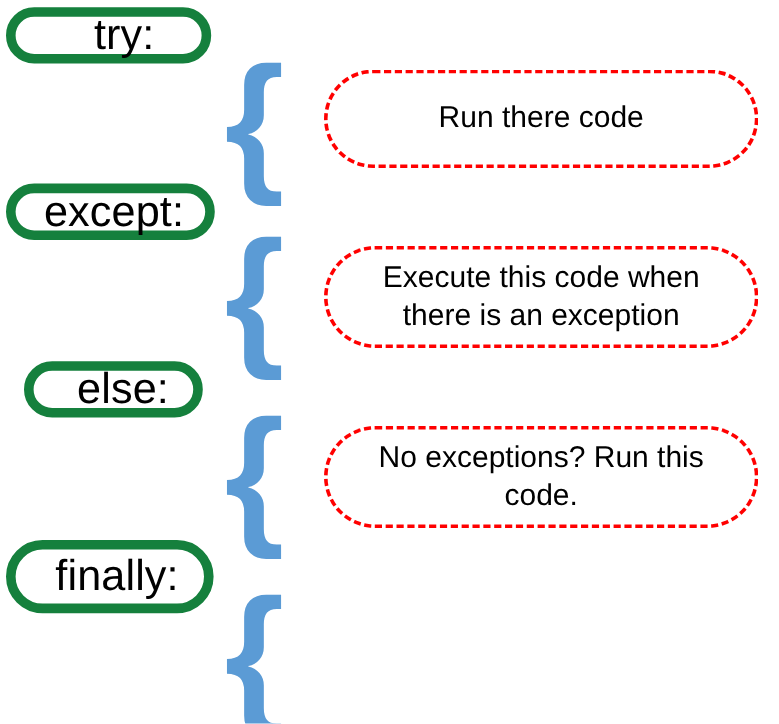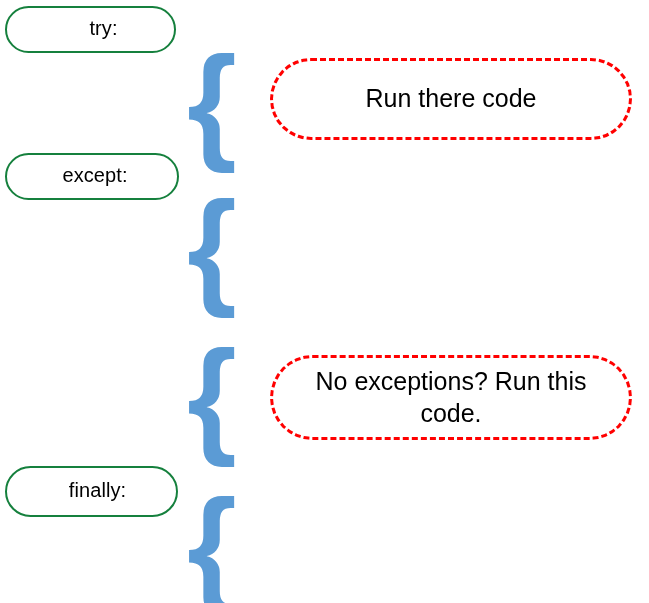--- a/index.html
+++ b/index.html
@@ -17,40 +17,40 @@
     position: relative;
     width: 649px;
     height: 603px;
   }
 
   
   .keyword-pill {
     position: absolute;
     box-sizing: border-box;
     background: #FFFFFF;
-    border: 2px solid #15803d;
+    border: 8px solid #15803d;
     border-radius: 999px;
     display: flex;
     align-items: center;
     justify-content: center;
     color: #000000;
-    font-size: 20px;
+    font-size: 36px;
     font-family: "Liberation Sans", sans-serif;
     letter-spacing: 0.1px;
     white-space: nowrap;
   }
   .keyword-pill .kw-text {
     display: block;
     transform: translateY(-1px);
   }
 
   .pill-try     { left: 5px;  top: 6px;   width: 171px; height: 47px; }
   .pill-except  { left: 5px;  top: 153px; width: 174px; height: 47px; }
   .pill-else    { left: 20px; top: 301px; width: 149px; height: 47px; }
-  .pill-finally { left: 5px;  top: 450px; width: 173px; height: 51px; margin-top: 16px; }
+  .pill-finally { left: 5px;  top: 450px; width: 173px; height: 61px; }
 
   
   .pill-try .kw-text     { padding-left: 26px; }
   .pill-except .kw-text  { padding-left: 6px; text-align: right; }
   .pill-else .kw-text    { padding-left: 16px; }
   .pill-finally .kw-text { padding-left: 12px; }
 
   
   .brace {
     position: absolute;
@@ -104,21 +104,27 @@
   </div>
   <div class="brace brace-1">{</div>
   <div class="action-box box-1">
     <span class="box-text">Run there code</span>
   </div>
 
   <div class="keyword-pill pill-except">
     <span class="kw-text">except:</span>
   </div>
   <div class="brace brace-2">{</div>
+  <div class="action-box box-2">
+    <span class="box-text">Execute this code when there is an exception</span>
+  </div>
 
+  <div class="keyword-pill pill-else">
+    <span class="kw-text">else:</span>
+  </div>
   <div class="brace brace-3">{</div>
   <div class="action-box box-3">
     <span class="box-text">No exceptions? Run this code.</span>
   </div>
 
   <div class="keyword-pill pill-finally">
     <span class="kw-text">finally:</span>
   </div>
   <div class="brace brace-4">{</div>
 

